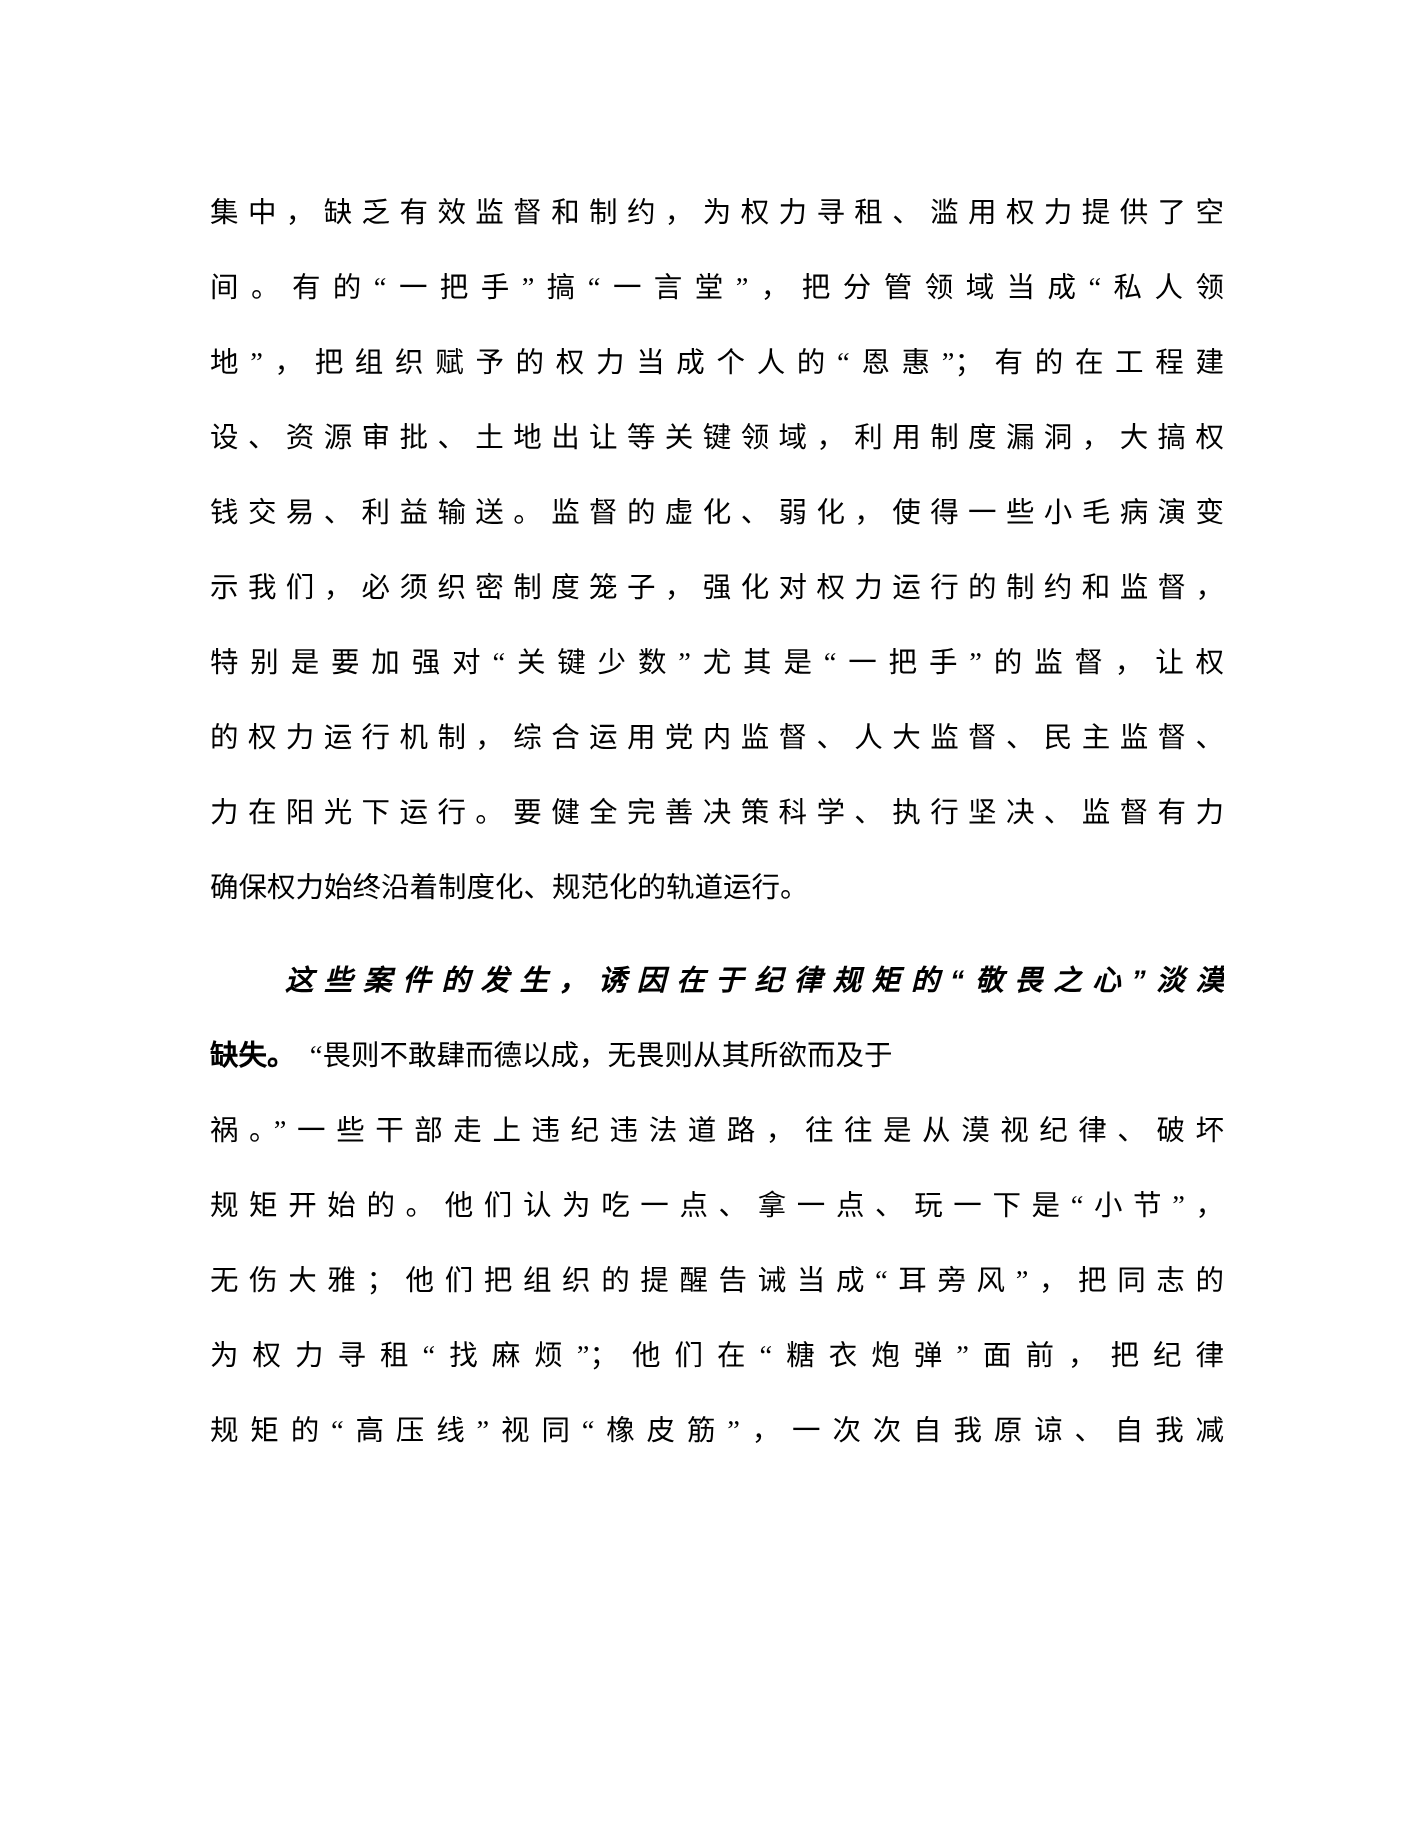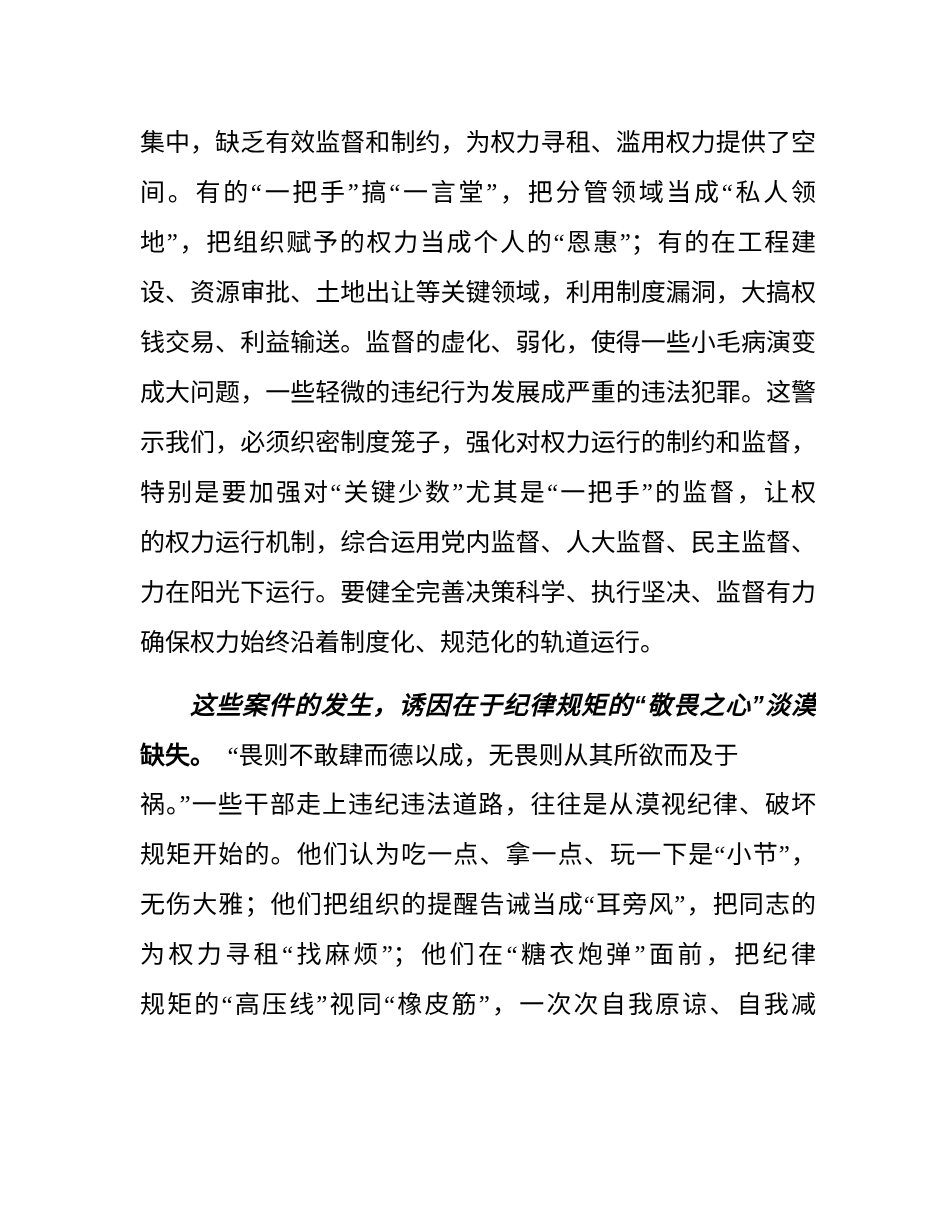--- a/index.html
+++ b/index.html
@@ -23,21 +23,21 @@
     width: 676px;
   }
   .para {
     margin: 0;
     padding: 0;
   }
   .para-2 {
     margin-top: 12px;
   }
   .line {
-    font-size: 25px;
+    font-size: 19px;
     line-height: 50px;
     height: 50px;
     overflow: hidden;
     white-space: normal;
     color: #000000;
   }
   .line.full {
     text-align: justify;
     text-align-last: justify;
   }
@@ -59,21 +59,20 @@
 
 <div class="page">
   <div class="text-block">
 
     <div class="para para-1">
       <div class="line full">集中，缺乏有效监督和制约，为权力寻租、滥用权力提供了空</div>
       <div class="line full">间。有的“一把手”搞“一言堂”，把分管领域当成“私人领</div>
       <div class="line full">地”，把组织赋予的权力当成个人的“恩惠”；有的在工程建</div>
       <div class="line full">设、资源审批、土地出让等关键领域，利用制度漏洞，大搞权</div>
       <div class="line full">钱交易、利益输送。监督的虚化、弱化，使得一些小毛病演变</div>
-      <div class="line full">成大问题，一些轻微的违纪行为发展成严重的违法犯罪。这警</div>
       <div class="line full">示我们，必须织密制度笼子，强化对权力运行的制约和监督，</div>
       <div class="line full">特别是要加强对“关键少数”尤其是“一把手”的监督，让权</div>
       <div class="line full">的权力运行机制，综合运用党内监督、人大监督、民主监督、</div>
       <div class="line full">力在阳光下运行。要健全完善决策科学、执行坚决、监督有力</div>
       <div class="line short">确保权力始终沿着制度化、规范化的轨道运行。</div>
     </div>
 
     <div class="para para-2">
       <div class="line full indent-2em">
         <span class="bold">这些案件的发生，诱因在于纪律规矩的“敬畏之心”淡漠</span>

